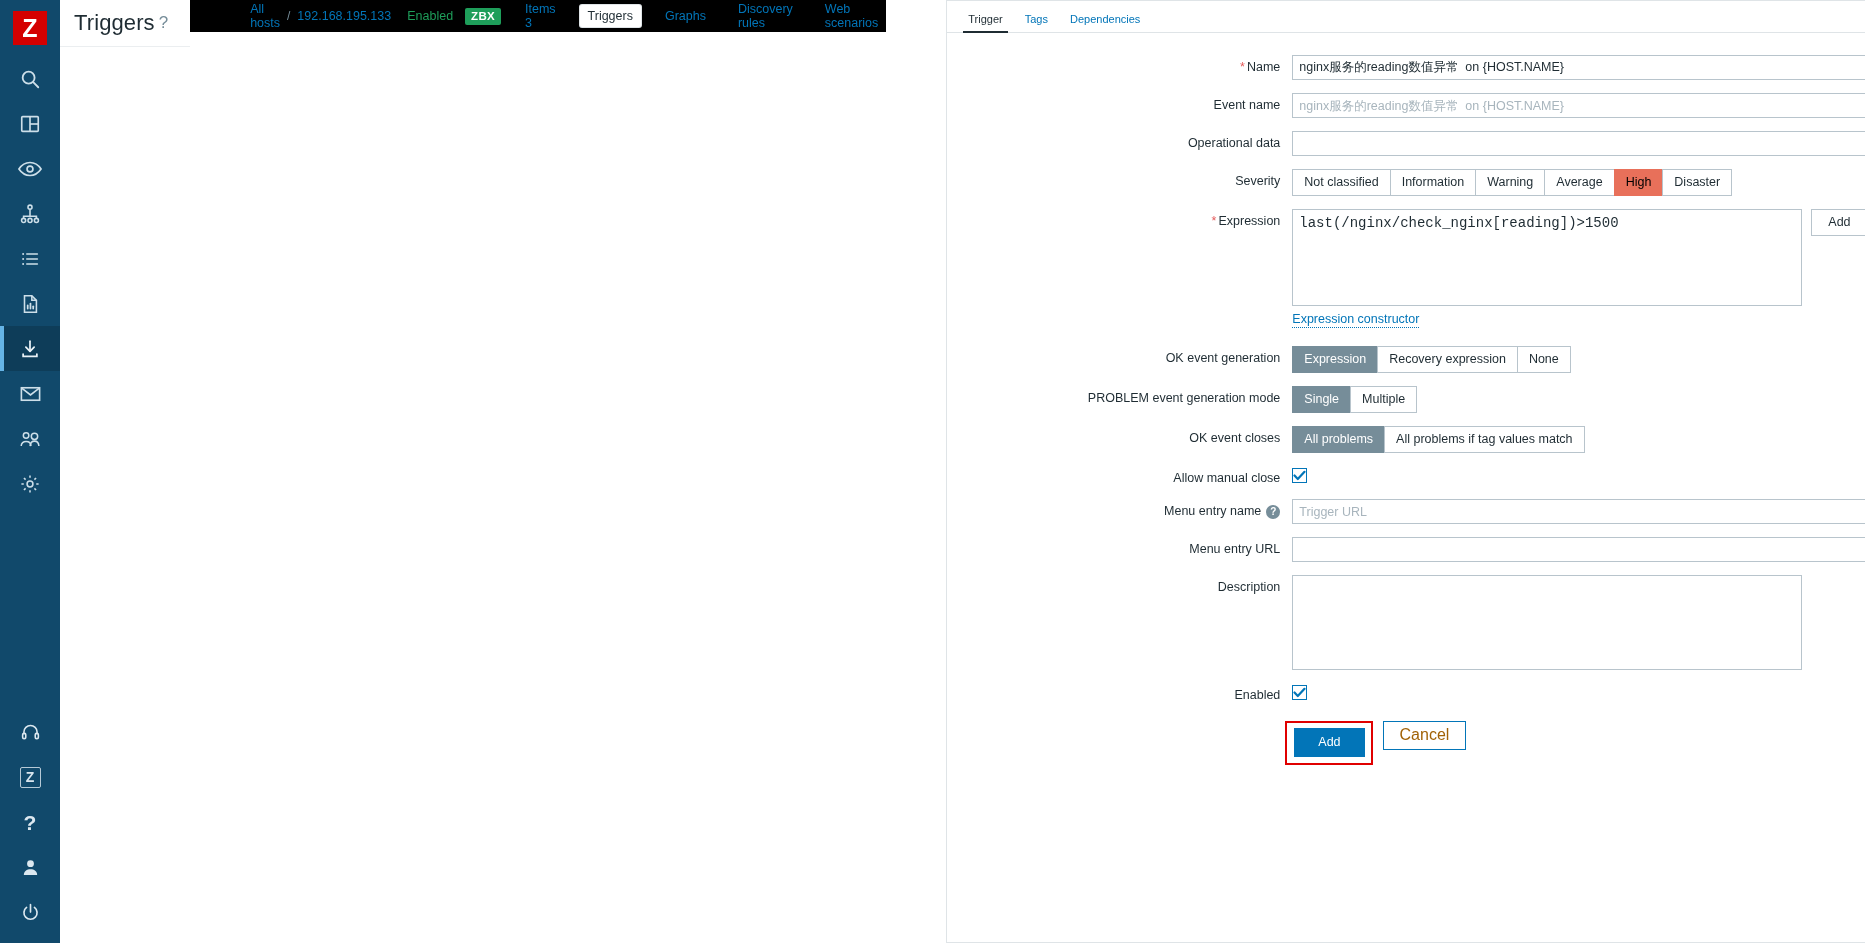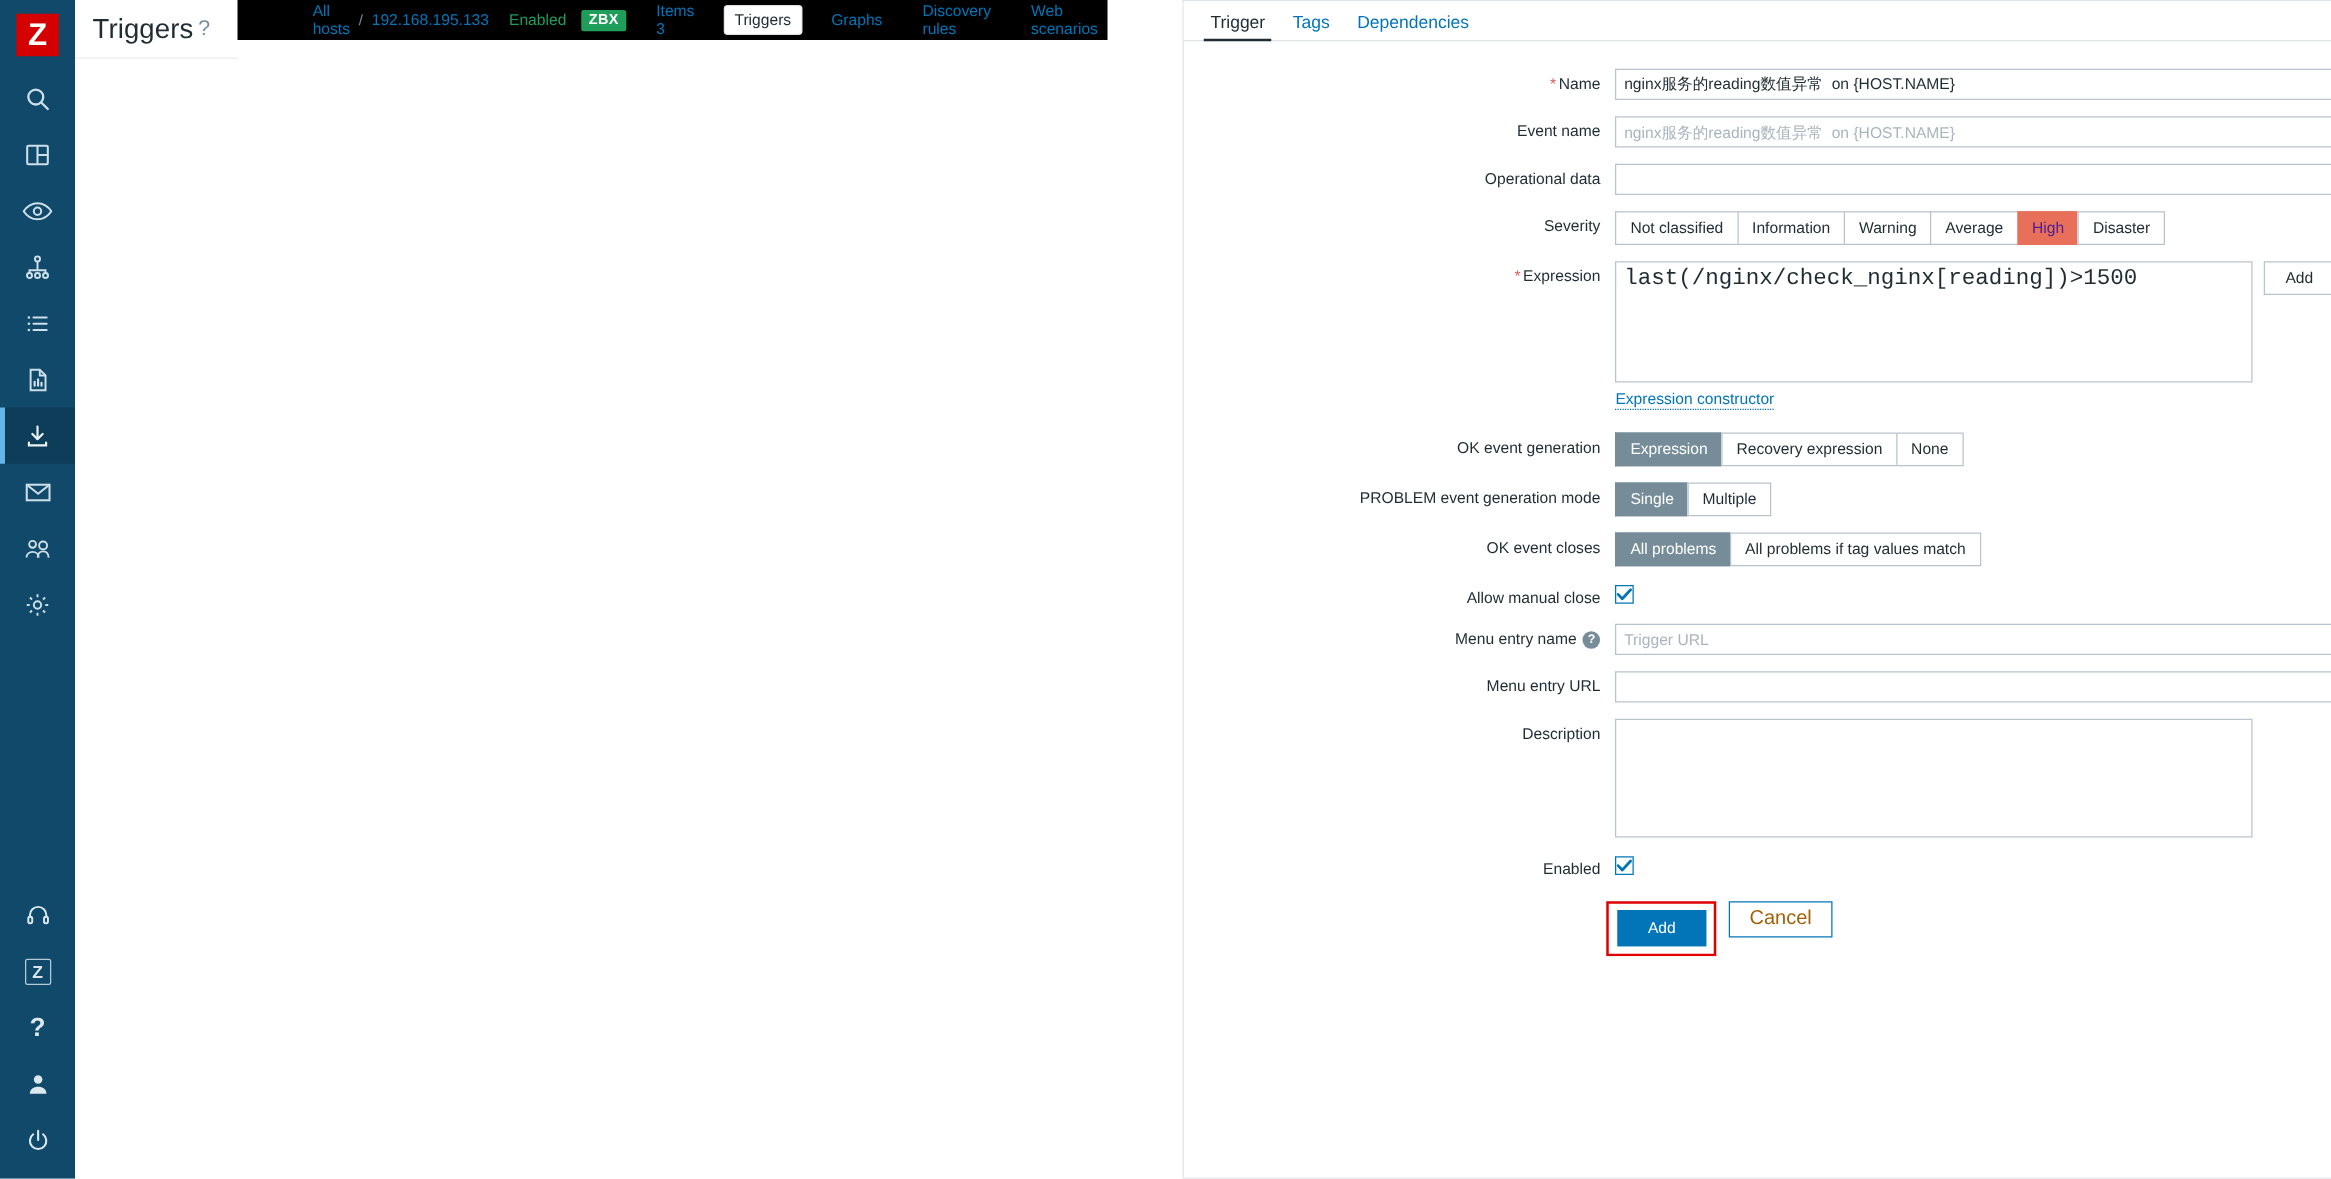--- a/index.html
+++ b/index.html
@@ -104,21 +104,21 @@
     display: flex; flex-direction: column;
   }
   .tabstrip {
     height: 32px; flex: 0 0 32px;
     border-bottom: 1px solid #dfe4e7;
     display: flex; align-items: flex-end;
     padding-left: 10px;
     background: #fff;
   }
   .tab {
-    font-size: 14px; color: #0275b8; cursor: pointer;
+    font-size: 11px; color: #0275b8; cursor: pointer;
     padding: 5px 11px 7px; position: relative;
   }
   .tab.active { color: #1f2c33; }
   .tab.active::after {
     content: ""; position: absolute; left: 6px; right: 6px; bottom: -1px;
     height: 2px; background: #1f2c33;
   }
 
   .form { padding: 22px 0 0 0; font-size: 12.5px; color: #1f2c33; overflow: hidden; }
   .row { display: flex; align-items: flex-start; margin-bottom: 13px; }
@@ -132,40 +132,40 @@
 
   input.txt, textarea.txt {
     font-family: "Liberation Sans", sans-serif;
     font-size: 12.5px; color: #1f2c33;
     border: 1px solid #b8c4cc; background: #fff;
     padding: 4px 6px; height: 25px; width: 610px;
     outline: none;
   }
   input.txt::placeholder, textarea.txt::placeholder { color: #a8b5bd; }
   textarea.mono {
-    font-family: "Liberation Mono", monospace; font-size: 18px;
+    font-family: "Liberation Mono", monospace; font-size: 14px;
     width: 510px; height: 97px; resize: none; padding: 5px 6px; line-height: 16px;
     border: 1px solid #b8c4cc; color: #1f2c33; outline: none; background:#fff;
   }
   textarea.desc {
     font-family: "Liberation Sans", sans-serif; font-size: 12.5px;
     width: 510px; height: 95px; resize: none; padding: 5px 6px;
     border: 1px solid #b8c4cc; color: #1f2c33; outline: none; background:#fff;
   }
 
   .segmented { display: flex; }
   .seg {
     font-size: 12.5px; color: #1f2c33; background: #fff;
     border: 1px solid #b8c4cc; border-right: none;
     padding: 4px 11px 5px; cursor: pointer; line-height: 16px;
     white-space: nowrap;
   }
   .seg:last-child { border-right: 1px solid #b8c4cc; }
   .seg.sel-gray { background: #768d99; color: #fff; border-color: #768d99; }
-  .seg.sel-high { background: #e8705a; color: #4c1d95; border-color: #e8705a; }
+  .seg.sel-high { background: #e8705a; color: #000000; border-color: #e8705a; }
 
   .btn-add-expr {
     font-size: 12.5px; color: #1f2c33; background: #fff;
     border: 1px solid #b8c4cc; padding: 4px 16px 5px; cursor: pointer;
     margin-left: 9px; line-height: 16px;
   }
   .link-dotted {
     color: #0275b8; font-size: 12.5px; cursor: pointer;
     border-bottom: 1px dotted #0275b8; text-decoration: none;
     display: inline-block; line-height: 15px;

